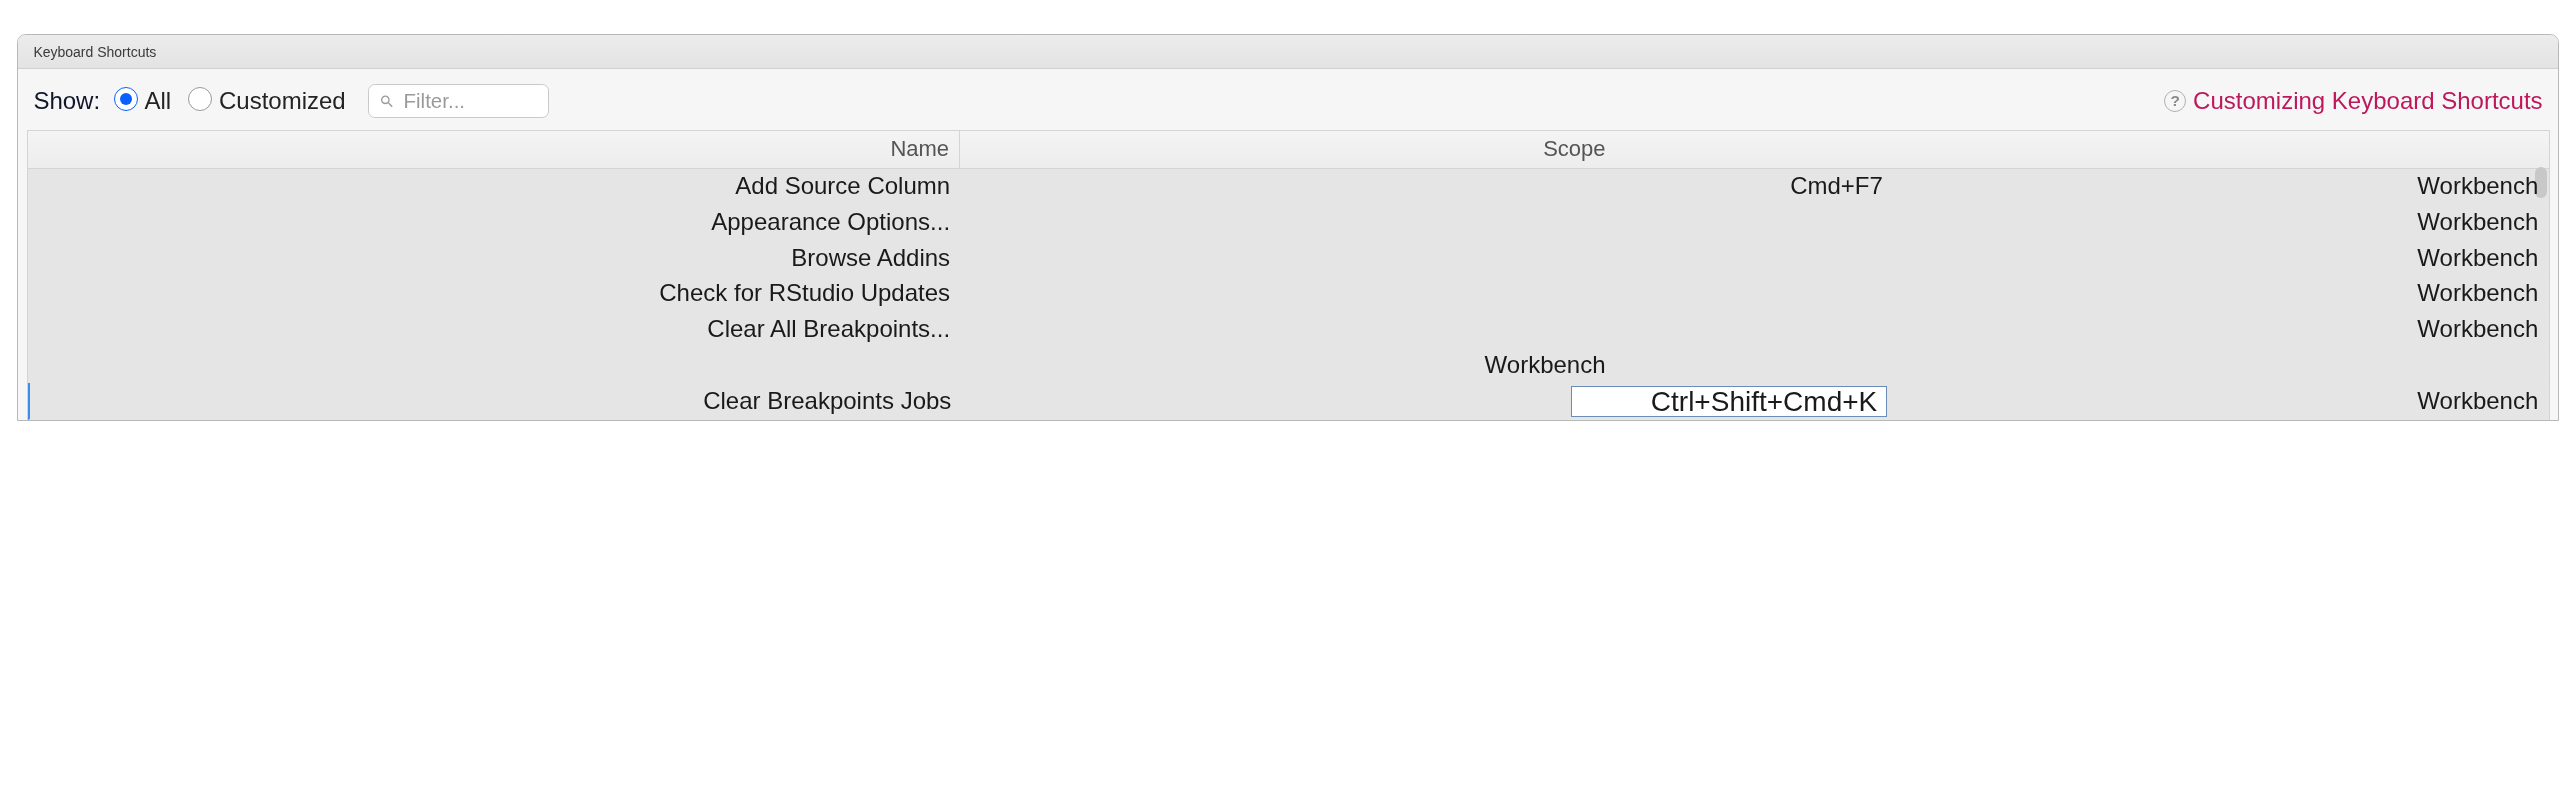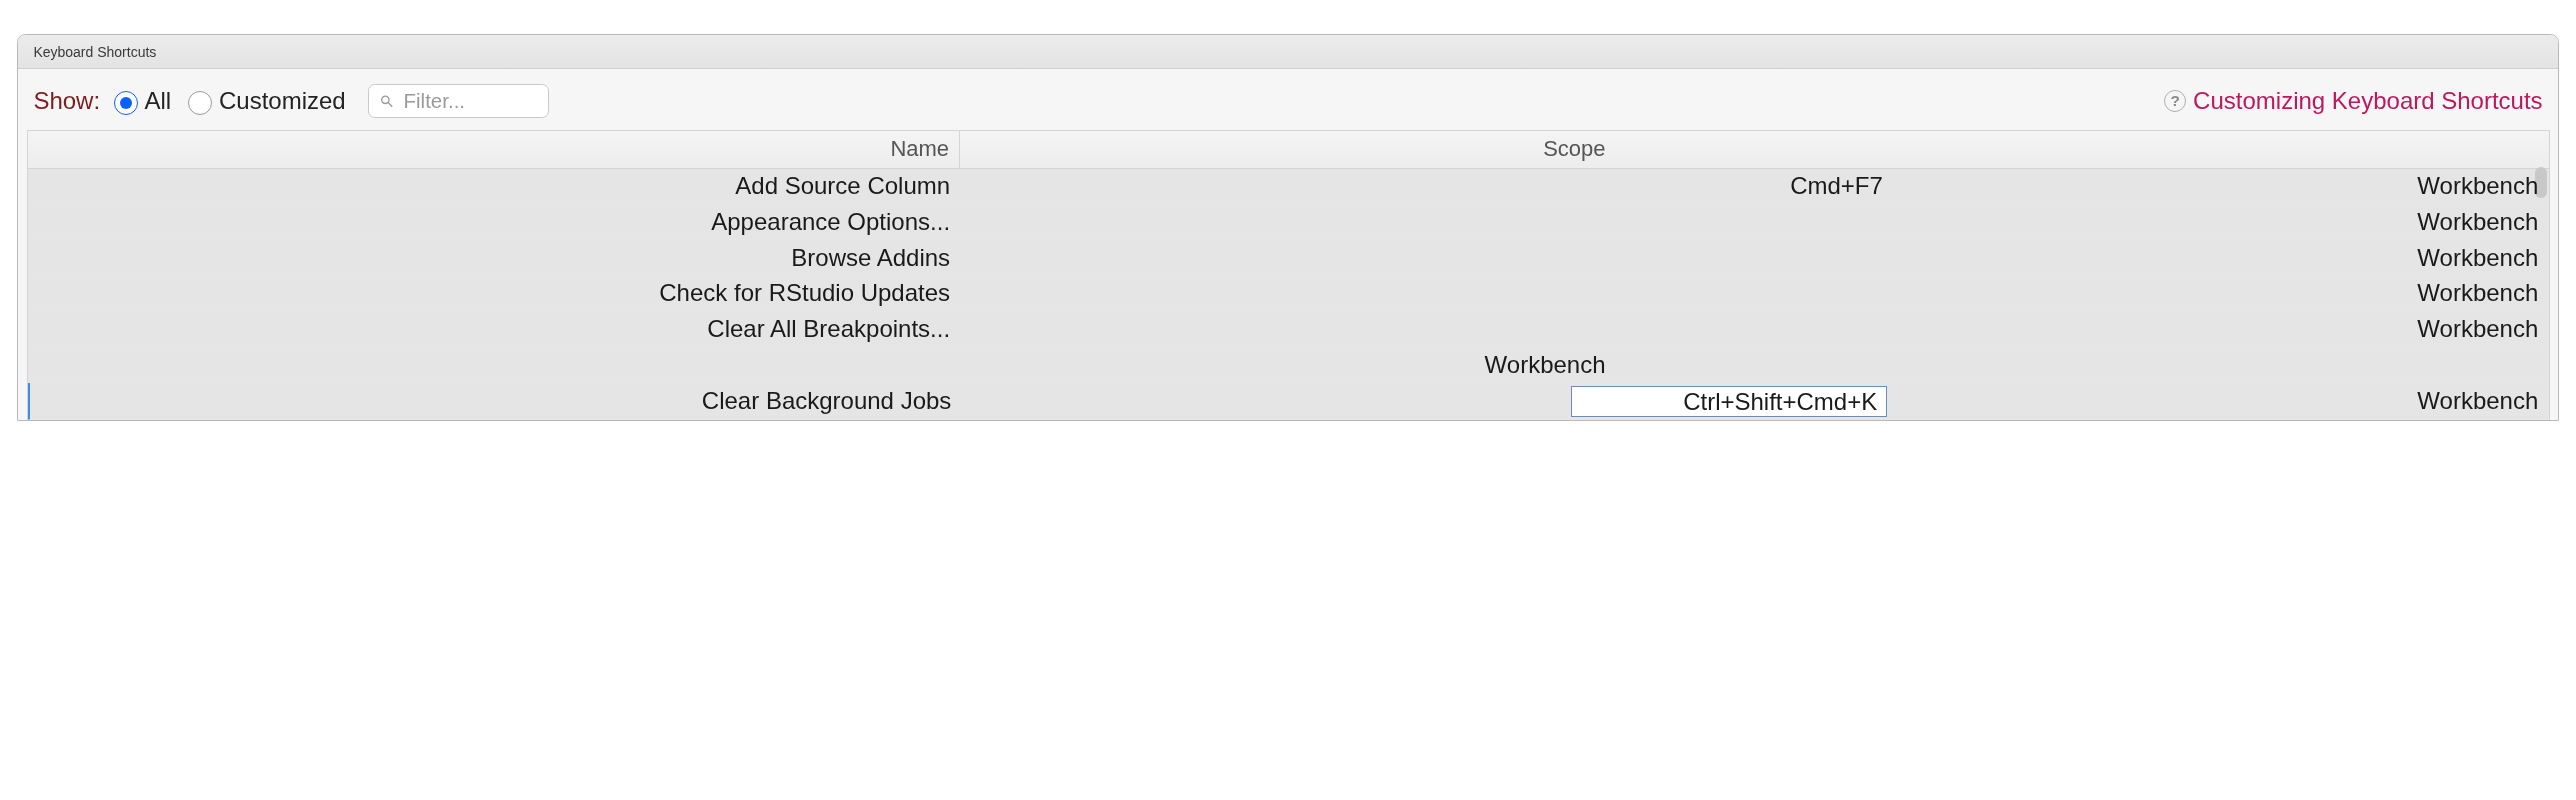--- a/index.html
+++ b/index.html
@@ -27,30 +27,30 @@
       color: #3a3a3a;
     }
     .toolbar {
       display: flex;
       align-items: center;
       padding: 15.4px 15.4px 12px 15.4px;
       gap: 13.6px;
     }
     .show-label {
       font-size: 24px;
-      color: #7f1d1d;
+      color: #0f172a;
     }
     .radio-group {
       display: flex;
       align-items: center;
       gap: 17px;
     }
     .radio-item {
       display: flex;
-      align-items: flex-end;
+      align-items: flex-start;
       gap: 6.8px;
       cursor: pointer;
     }
     .radio-circle {
       width: 24px;
       height: 24px;
       border-radius: 50%;
       border: 1.7px solid #9a9a9a;
       background: #fff;
       position: relative;
@@ -177,21 +177,21 @@
     .table-row.active {
       border-left: 2.6px solid #3b8eea;
     }
     .table-row.active .cell.col-name {
       padding-left: 7.7px;
     }
     .shortcut-edit {
       border: 1.7px solid #6a8db8;
       background: #fff;
       padding: 0 8.5px;
-      font-size: 24px;
+      font-size: 28px;
       color: #1a1a1a;
       margin: 0.9px 0;
       display: inline-block;
       width: 316px;
       height: 31px;
       line-height: 29px;
     }
     .table-row .cell.col-shortcut-edit {
       padding: 1.7px 6.8px;
     }
@@ -264,20 +264,20 @@
         <div class="table-row">
           <div class="cell col-name">Clear All Breakpoints...</div>
           <div class="cell col-shortcut"></div>
           <div class="cell col-scope">Workbench</div>
         </div>
         <div class="table-row">
           <div class="cell col-shortcut"></div>
           <div class="cell col-scope">Workbench</div>
         </div>
         <div class="table-row active">
-          <div class="cell col-name">Clear Background Jobs</div>
+          <div class="cell col-name">Clear Breakpoints Jobs</div>
           <div class="cell col-shortcut col-shortcut-edit"><div class="shortcut-edit">Ctrl+Shift+Cmd+K</div></div>
           <div class="cell col-scope">Workbench</div>
         </div>
       </div>
   </div>
 </div>
 
 
 </body></html>

